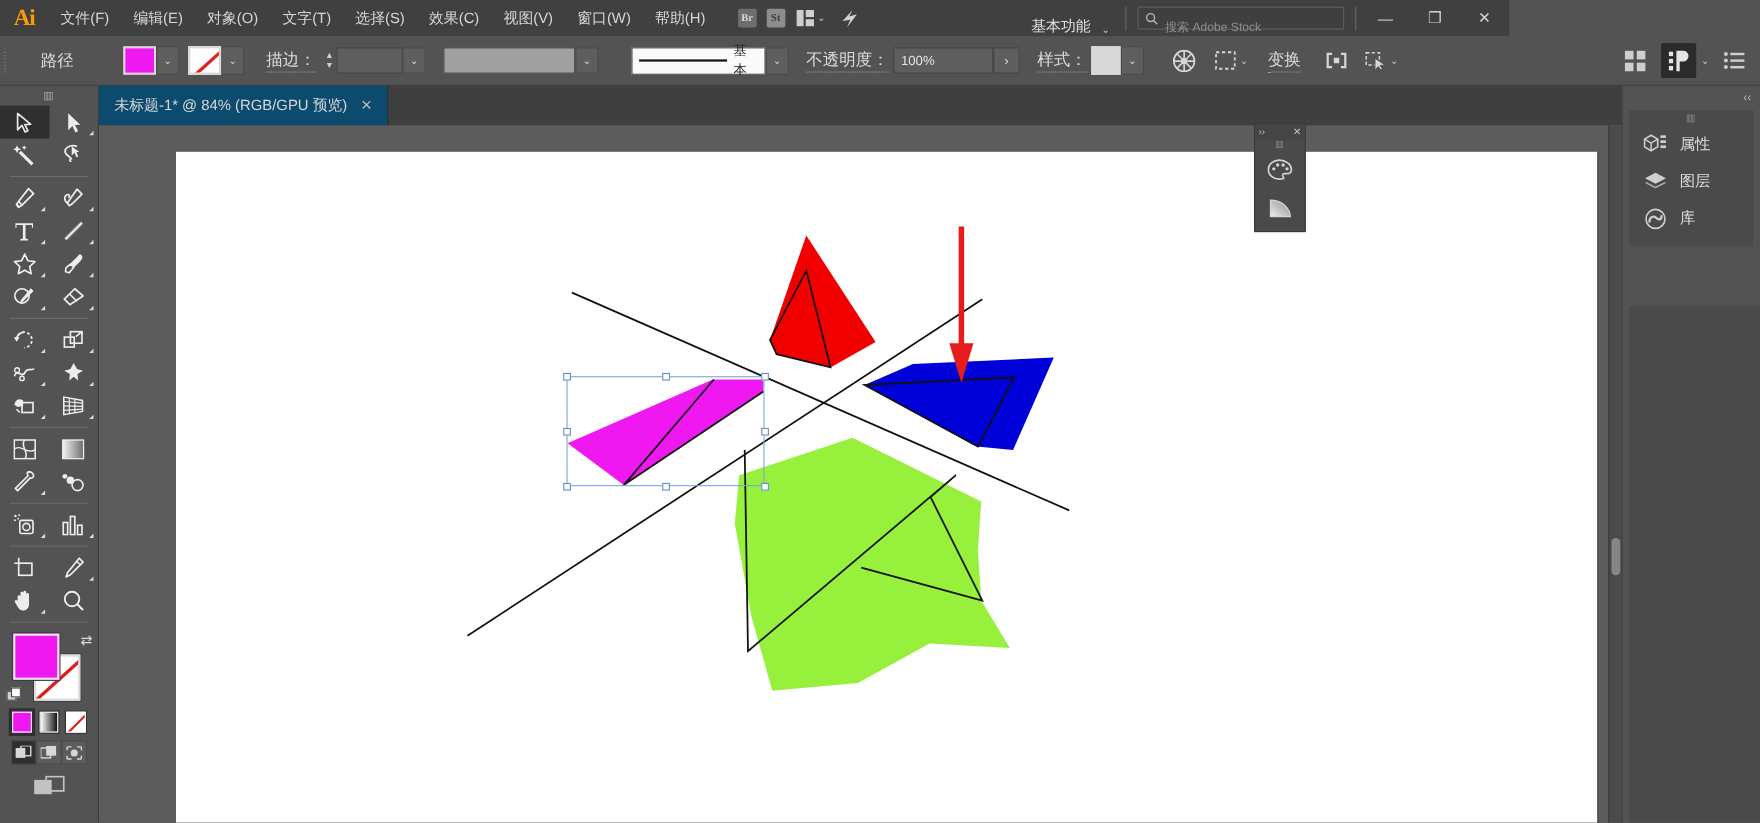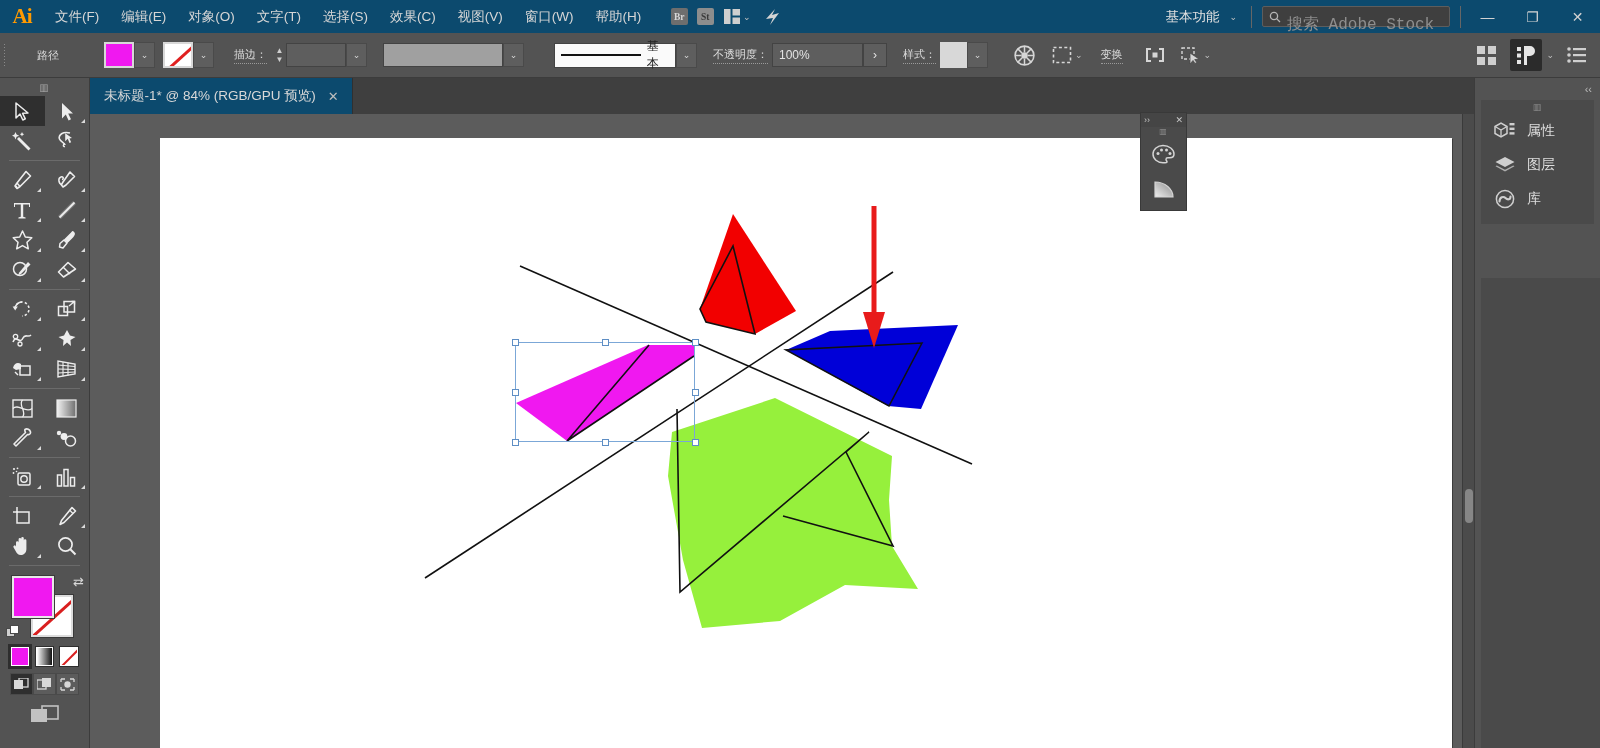--- a/index.html
+++ b/index.html
@@ -7,22 +7,22 @@
     width: 1600px; height: 748px;
     overflow: hidden;
     background: #535353;
     font-family: "Liberation Sans", "DejaVu Sans", sans-serif;
     -webkit-font-smoothing: antialiased;
   }
   .app { position: relative; width: 1600px; height: 748px; }
 
   
   .menubar {
-    position: absolute; left: 0; top: 0; width: 1600px; height: 33px;
-    background: #0c4a6e;
+    position: absolute; left: 0; top: 0; width: 1372px; height: 33px;
+    background: #404040;
     display: flex; align-items: center;
   }
   .ai-logo {
     width: 44px; height: 33px;
     display: flex; align-items: center; justify-content: center;
     color: #ff9a00; font-size: 21px; font-weight: bold;
     font-family: "Liberation Serif", serif;
     letter-spacing: -1px;
   }
   .menu-item {
@@ -42,52 +42,52 @@
     background: #6e6e6e; color: #d8d8d8;
     font-size: 9.5px; font-weight: bold;
     display: flex; align-items: center; justify-content: center;
     font-family: "Liberation Serif", serif;
   }
   .badge-box.lighter { background: #8d8d8d; color: #3a3a3a; }
   .chev { font-size: 9px; color: #c3c3c3; margin-left: 3px; }
 
   .mb-right { margin-left: auto; display: flex; align-items: center; height: 33px; }
   .workspace-btn {
-    display: flex; align-items: center; gap: 7px;
+    display: flex; align-items: flex-end; gap: 7px;
     color: #e0e0e0; font-size: 13.5px; padding: 0 10px; height: 33px;
   }
   .vdiv { width: 1px; height: 22px; background: #666; margin: 0 4px; }
   .search-box {
     display: flex; align-items: center; gap: 6px;
     width: 188px; height: 21px;
     background: #3f3f3f; border: 1px solid #5d5d5d; border-radius: 2px;
     padding: 0 6px; margin: 0 6px;
   }
-  .search-box .ph { color: #8e8e8e; font-size: 16px; font-family: Liberation Mono, monospace; margin-top: 16px; }
+  .search-box .ph { color: #8e8e8e; font-size: 11px; font-family: Liberation Sans, sans-serif; margin-top: 16px; }
   .wbtn {
     width: 45px; height: 33px;
     display: flex; align-items: center; justify-content: center;
     color: #d2d2d2; font-size: 14px;
   }
 
   
   .controlbar {
     position: absolute; left: 0; top: 33px; width: 1600px; height: 45px;
     background: #535353; border-bottom: 1px solid #3c3c3c;
     display: flex; align-items: center;
   }
   .cb-grip {
     width: 9px; height: 45px;
     display: flex; align-items: center; justify-content: center;
   }
   .cb-grip i {
     display: block; width: 1px; height: 22px;
     background: repeating-linear-gradient(to bottom,#8a8a8a 0 1px,transparent 1px 3px);
   }
-  .cb-label { color: #dcdcdc; font-size: 11px; white-space: nowrap; }
+  .cb-label { color: #dcdcdc; font-size: 15px; white-space: nowrap; }
   .cb-label.dotted { border-bottom: 1px dotted #9a9a9a; padding-bottom: 1px; }
   .swatch {
     width: 30px; height: 26px;
     border: 2px solid #d8d8d8; background: #fff;
   }
   .swatch-none {
     width: 30px; height: 26px; border: 2px solid #d8d8d8; background: #fff;
     position: relative; overflow: hidden;
   }
   .swatch-none::after {

